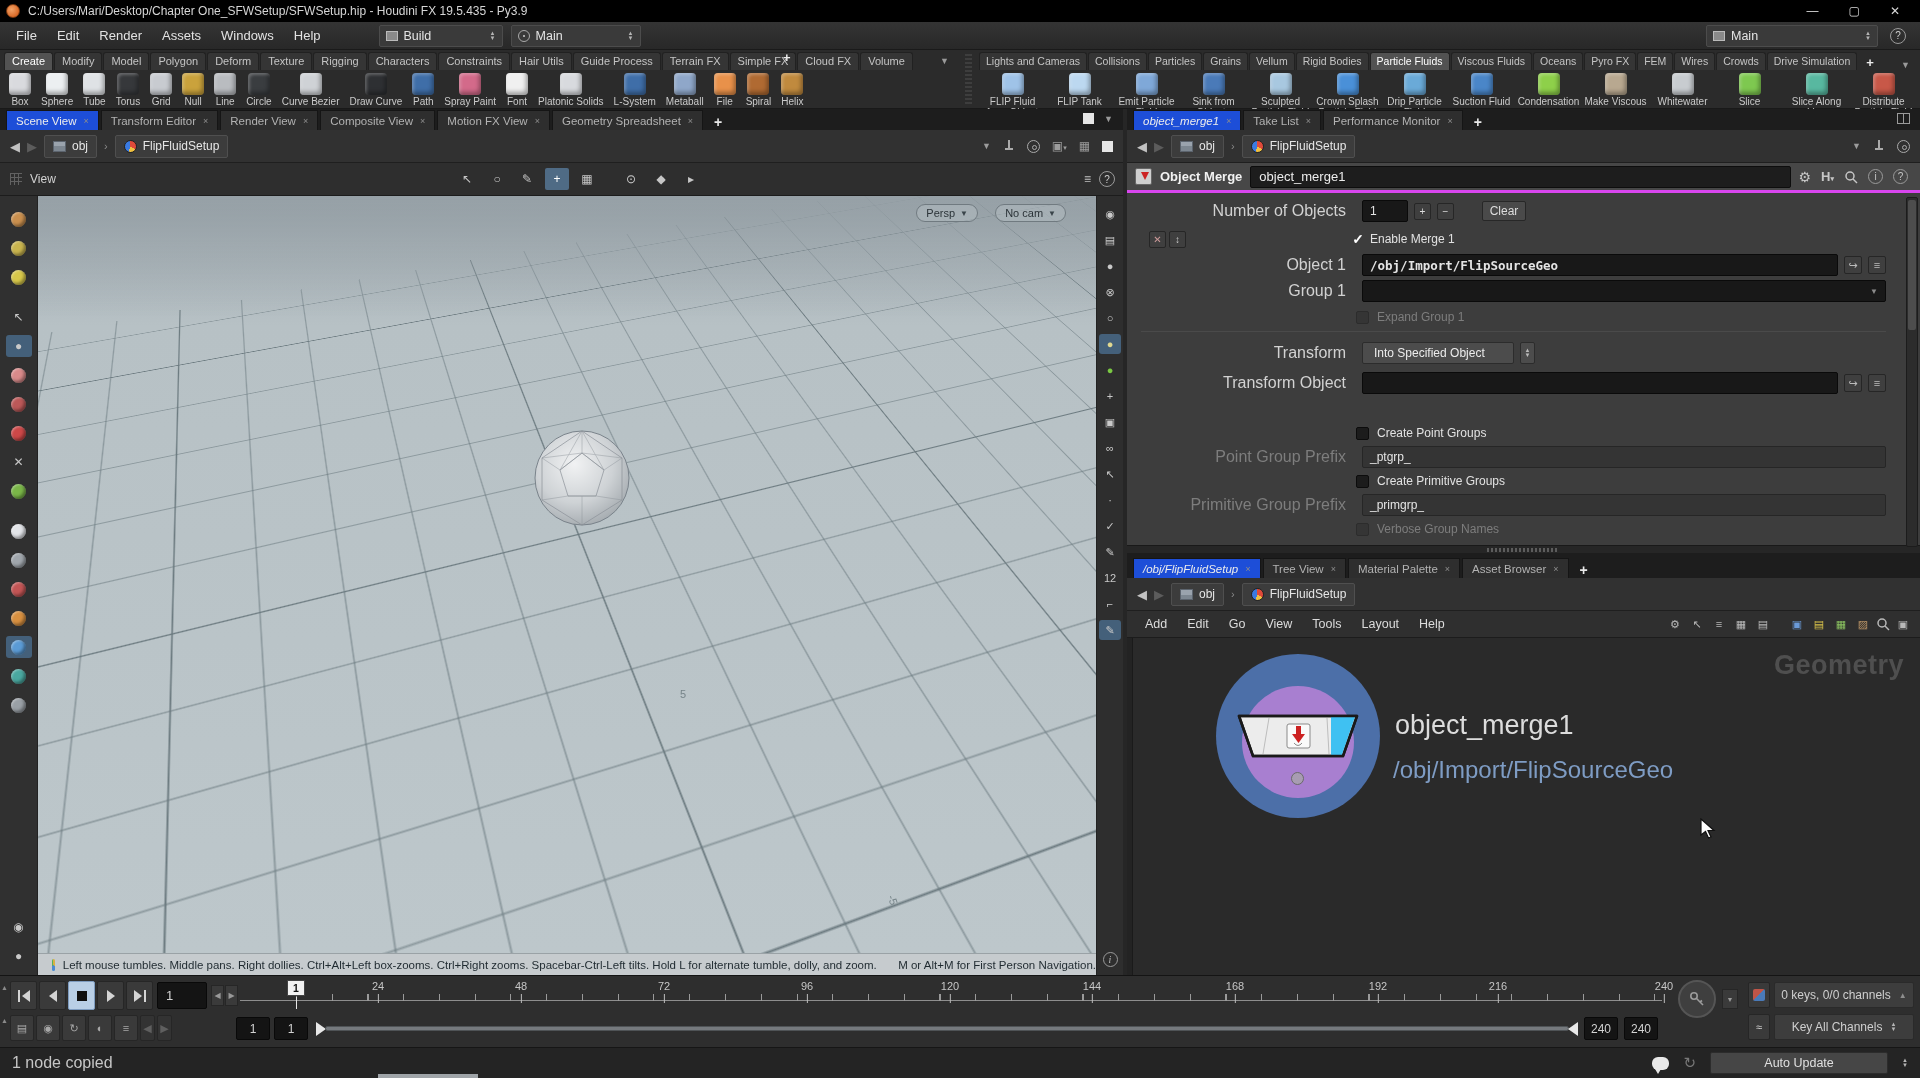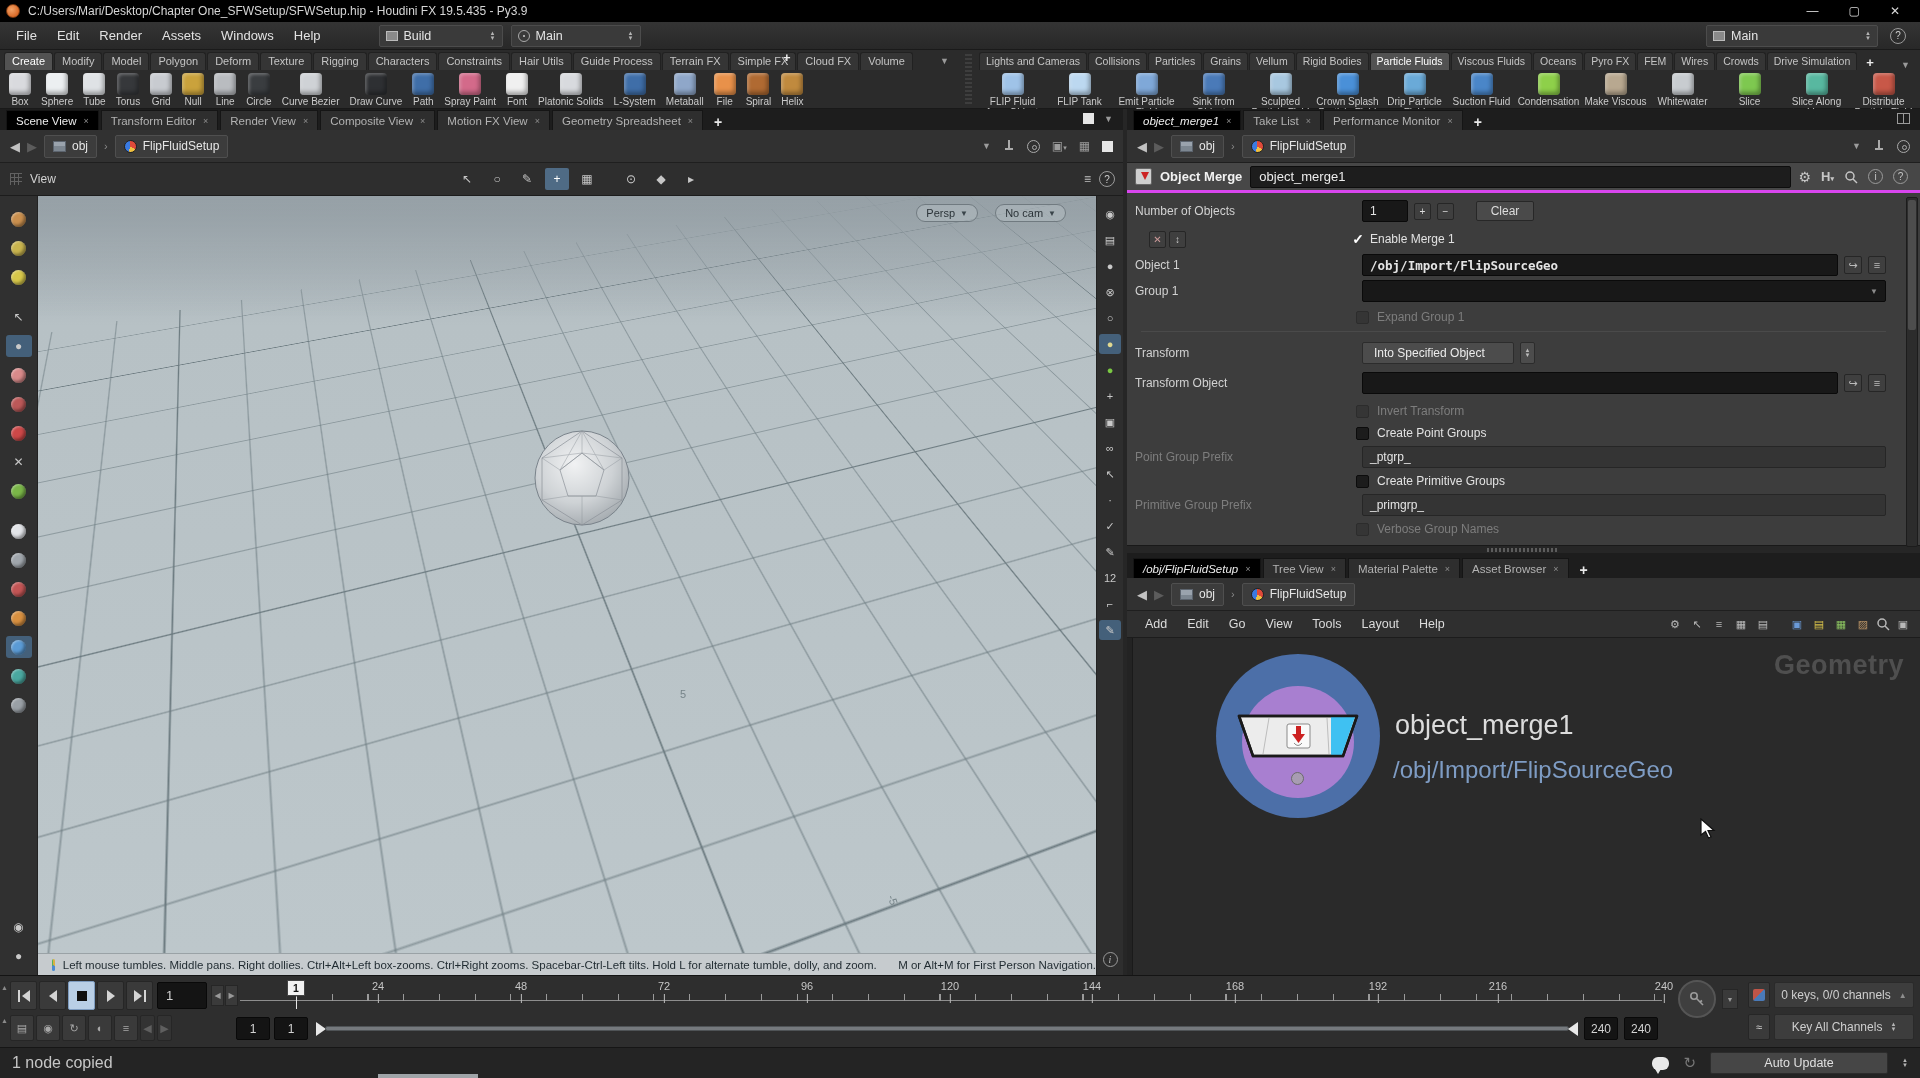--- a/index.html
+++ b/index.html
@@ -40,21 +40,21 @@
 .shelf-right .stool{width:67px;white-space:normal;padding:0 2px}
 .shelf-div{position:absolute;left:965px;top:4px;width:7px;height:50px;background:repeating-linear-gradient(#4a4a4a 0 2px,transparent 2px 4px);opacity:.6}
 
 
 .left-col{position:absolute;left:0;top:109px;width:1123px;height:866px;background:#2e2e2e}
 .right-col{position:absolute;left:1127px;top:109px;width:793px;height:866px;background:#3d3d3d}
 
 
 .ptabs{position:relative;height:21px;background:#1d1d1d;display:flex;align-items:flex-end;padding-left:6px;gap:2px}
 .ptab{height:20px;display:flex;align-items:center;gap:7px;padding:0 9px;background:#2e2e2e;font-size:11.5px;color:#b2b2b2;border:1px solid #151515;border-bottom:none;white-space:nowrap}
-.ptab.active{background:#000000;color:#ececec}
+.ptab.active{background:#1d4ed8;color:#ececec}
 .ptab.italic{font-style:italic}
 .ptab .x{color:#8d8d8d;font-size:9px}
 .ptab .x::after{content:"×"}
 .pplus{color:#e8e8e8;font-weight:bold;font-size:14px;padding:0 9px}
 .pctl{position:absolute;right:10px;top:4px;display:flex;gap:10px;align-items:center}
 .pctl .sq{width:11px;height:11px;background:#e6e6e6}
 .pctl .dn{color:#9a9a9a;font-size:9px}
 .pctl .panes-ic{width:13px;height:11px;border:1px solid #9a9a9a;background:linear-gradient(90deg,transparent 48%,#9a9a9a 48% 52%,transparent 52%)}
 
 
@@ -113,21 +113,21 @@
 .nodeic{width:17px;height:17px;background:#cfcfcf;border:1px solid #666;border-radius:2px;position:relative}
 .nodeic::after{content:"";position:absolute;left:5px;top:3px;border-left:4px solid transparent;border-right:4px solid transparent;border-top:8px solid #c22}
 .ptype{font-weight:bold;font-size:13px;color:#f2f2f2;white-space:nowrap}
 .pname{flex:1;height:22px;background:#1d1d1d;border:1px solid #0d0d0d;border-radius:2px;display:flex;align-items:center;padding:0 8px;font-size:13px;color:#ececec}
 .ph-icons{display:flex;align-items:center;gap:10px;color:#c6c6c6;padding-right:4px}
 .ph-icons .gear{font-size:14px}
 .ph-icons .hh{font-weight:bold;font-size:13px}
 .circ{width:15px;height:15px;border:1px solid #9a9a9a;border-radius:50%;font-size:10px;display:flex;align-items:center;justify-content:center;color:#c6c6c6}
 .pbody{position:relative;height:352px;background:#3d3d3d}
 .prow{position:absolute;left:8px;right:34px;height:24px;display:flex;align-items:center;gap:6px}
-.plabel{width:221px;padding-right:10px;font-size:12px;color:#d2d2d2;flex:none;white-space:nowrap}
+.plabel{width:221px;text-align:right;padding-right:10px;font-size:16px;color:#d2d2d2;flex:none;white-space:nowrap}
 .plabel.dim,.dimtxt{color:#7d7d7d}
 .pfield{height:22px;background:#181818;border:1px solid #0a0a0a;border-radius:2px;color:#e4e4e4;font-size:12px;display:flex;align-items:center;padding:0 7px}
 .pfield.mono{font-family:"DejaVu Sans Mono",monospace;font-weight:bold;font-size:12.5px}
 .pfield.dis{background:#343434;border-color:#262626}
 .grow1{flex:1}
 .pbtn{height:20px;min-width:20px;background:#4a4a4a;border:1px solid #272727;border-radius:2px;font-size:12px;color:#ddd;display:flex;align-items:center;justify-content:center;padding:0 8px}
 .sqbtn{width:17px;height:17px;background:#3f3f3f;border:1px solid #262626;border-radius:2px;display:flex;align-items:center;justify-content:center;font-size:10px;color:#c99}
 .cb{width:13px;height:13px;background:#1c1c1c;border:1px solid #0c0c0c;border-radius:2px;flex:none}
 .cb.dim{background:#353535;border-color:#2c2c2c}
 .chk{font-size:14px;font-weight:bold;color:#fff;width:16px;text-align:center}
@@ -774,21 +774,21 @@
         <span class="circ">i</span>
         <span class="circ">?</span>
       </span>
     </div>
     <div class="pbody">
       <div class="prow" style="top:6px">
         <span class="plabel">Number of Objects</span>
         <span class="pfield" style="width:46px">1</span>
         <span class="sqbtn" style="color:#ddd">+</span>
         <span class="sqbtn" style="color:#ddd">−</span>
-        <span class="pbtn" style="margin-left:16px;width:58px">Clear</span>
+        <span class="pbtn" style="margin-left:22px;width:44px">Clear</span>
       </div>
       <div class="prow" style="top:34px">
         <span style="margin-left:14px;display:flex;gap:3px">
           <span class="sqbtn">✕</span>
           <span class="sqbtn" style="color:#ccc">↕</span>
         </span>
         <span class="indent" style="margin-left:158px;display:flex;align-items:center;gap:4px">
           <span class="chk">✓</span>
           <span style="color:#e2e2e2">Enable Merge 1</span>
         </span>
@@ -818,26 +818,20 @@
         <span class="spin2">
             <span>▲</span>
             <span>▼</span>
           </span>
       </div>
       <div class="prow" style="top:178px">
         <span class="plabel">Transform Object</span>
         <span class="pfield grow1"></span>
         <span class="fico">↪</span>
         <span class="fico">≡</span>
-      </div>
-      <div class="prow" style="top:206px">
-        <span class="indent" style="display:flex;align-items:center;gap:8px">
-          <span class="cb dim"></span>
-          <span class="dimtxt">Invert Transform</span>
-        </span>
       </div>
       <div class="prow" style="top:228px">
         <span class="indent" style="display:flex;align-items:center;gap:8px">
           <span class="cb"></span>
           <span style="color:#e2e2e2">Create Point Groups</span>
         </span>
       </div>
       <div class="prow" style="top:252px">
         <span class="plabel dim">Point Group Prefix</span>
         <span class="pfield dis grow1 dimtxt">_ptgrp_</span>

